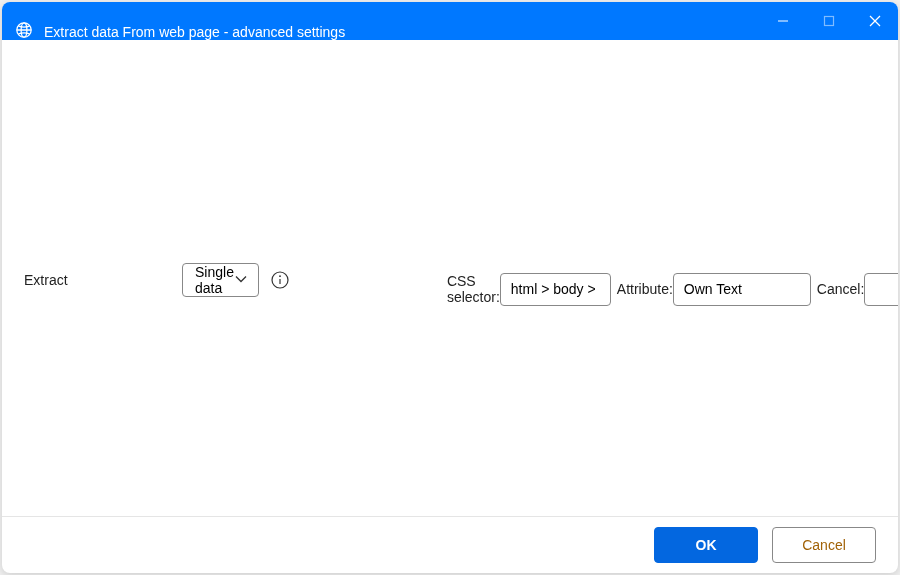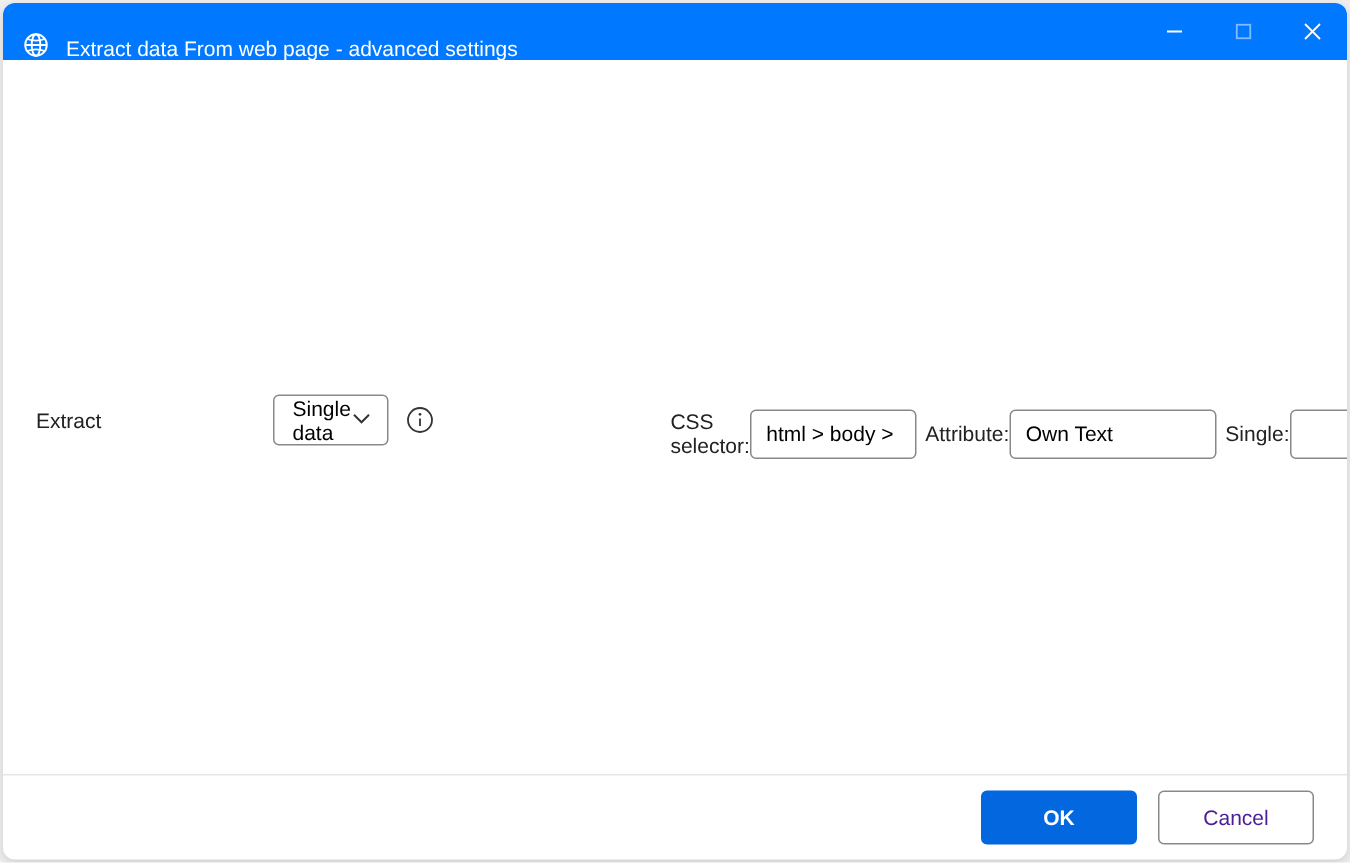--- a/index.html
+++ b/index.html
@@ -156,21 +156,21 @@
       justify-content: center;
     }
     .btn-primary {
       background: #0367e0;
       color: #fff;
       border: 1px solid #0367e0;
       font-weight: 600;
     }
     .btn-secondary {
       background: #fff;
-      color: #4c1d95;
+      color: #a16207;
       border: 1px solid #888;
     }
   </style>
 </head>
 <body>
 
 <div class="window">
 
   <div class="titlebar">
     <span class="titlebar-icon">
@@ -222,21 +222,21 @@
           <line x1="9" y1="8" x2="9" y2="13"></line>
         </svg>
       </span>
     </div>
 
     <div class="row2">
       <span class="field-label">CSS selector:</span>
       <input class="text-input inp-css" value="html &gt; body &gt;" style="">
       <span class="field-label" style="margin-left:6px">Attribute:</span>
       <input class="text-input inp-attr" value="Own Text" style="">
-      <span class="field-label" style="margin-left:6px">Single:</span>
+      <span class="field-label" style="margin-left:6px">Cancel:</span>
       <input class="text-input inp-regex" value="" style="">
     </div>
 
     <div class="spacer"></div>
 
 
   </div>
 
   <div class="footer">
     <button class="btn btn-primary">OK</button>

